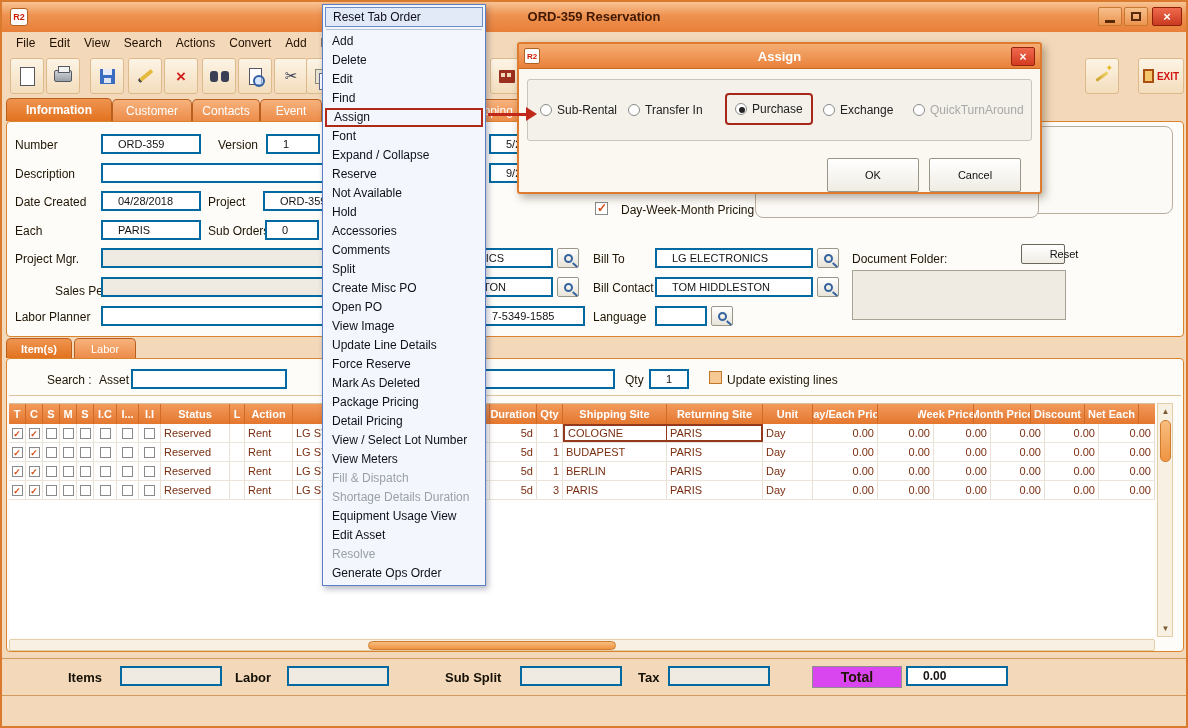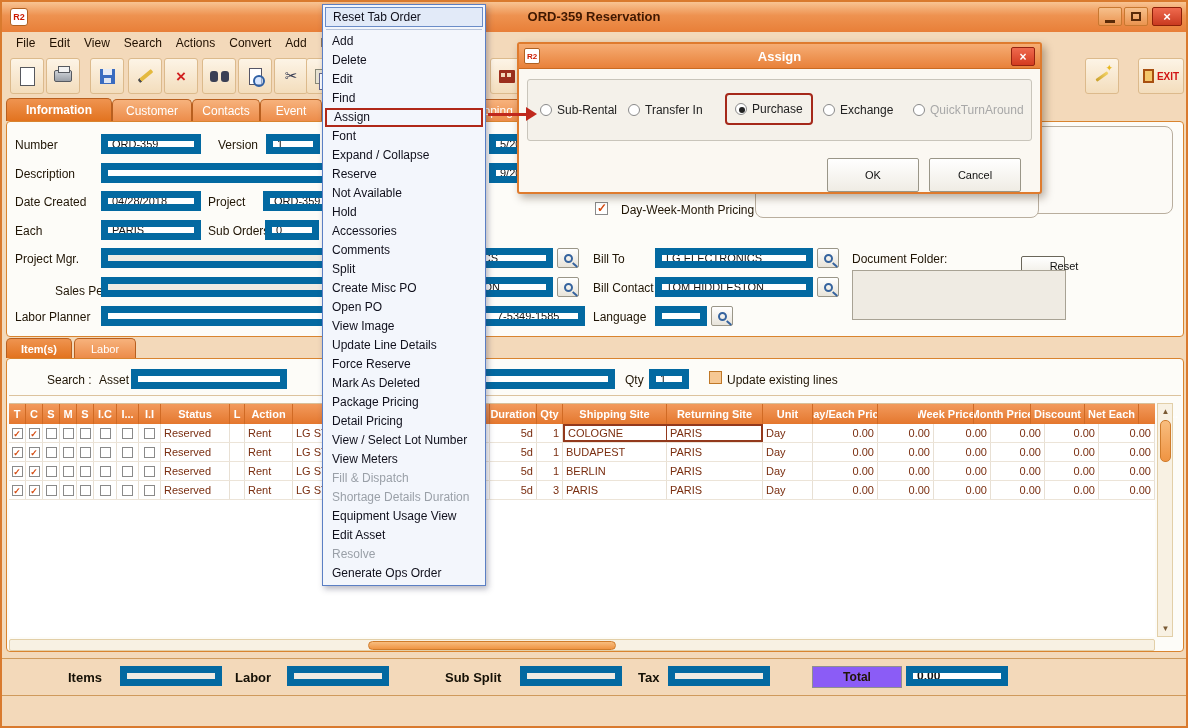--- a/index.html
+++ b/index.html
@@ -49,21 +49,21 @@
 .tabrow{position:absolute;left:0;top:96px;right:0;height:23px;}
 .tab{position:absolute;top:1px;height:22px;border:1px solid #b85f1f;border-bottom:none;border-radius:5px 5px 0 0;background:linear-gradient(#f7b27c,#ec8c4a);color:#fff;font-size:12px;display:flex;align-items:center;justify-content:center;white-space:nowrap;}
 .tab.active{background:linear-gradient(#ef9450,#e2731f);font-weight:bold;top:0;height:23px;z-index:2;}
 .subtabs{position:absolute;left:0;top:336px;right:0;height:20px;}
 .subtab{position:absolute;top:0;height:20px;border:1px solid #b85f1f;border-bottom:none;border-radius:5px 5px 0 0;background:linear-gradient(#f7b27c,#ec8c4a);color:#fff;font-size:11px;display:flex;align-items:center;justify-content:center;}
 .subtab.active{background:linear-gradient(#ef9450,#e2731f);font-weight:bold;z-index:2;}
 
 
 .panel{position:absolute;background:#fdfcf8;border:1px solid #d9842f;border-radius:4px;}
 .fld{position:absolute;font-size:12px;color:#201505;white-space:nowrap;}
-.tin{position:absolute;height:20px;border:7px solid #0369a1;background:#fff;font:11px "Liberation Sans",sans-serif;padding:0 4px;color:#141414;}
+.tin{position:absolute;height:20px;border:2px solid #0369a1;background:#fff;font:11px "Liberation Sans",sans-serif;padding:0 15px;color:#141414;}
 .tin.gray{background:#efebe3;}
 .tin.bold{font-weight:bold;font-size:12px;}
 .tin.indent{padding-left:99px;}
 .magbtn{position:absolute;width:22px;height:20px;background:linear-gradient(#ffffff,#e8e4da);border:1px solid #9a9688;border-radius:2px;display:flex;align-items:center;justify-content:center;}
 .mag{position:relative;width:9px;height:9px;border:2px solid #35639e;border-radius:50%;}
 .mag::after{content:'';position:absolute;width:6px;height:2px;background:#35639e;transform:rotate(40deg);left:6px;top:8px;}
 .ckb{position:absolute;width:13px;height:13px;background:#fff;border:1px solid #8a8a8a;}
 .ckb.checked::after{content:'✓';position:absolute;left:1px;top:-2px;color:#d4490f;font-weight:bold;font-size:12px;}
 .ckb.orange{background:#f6c894;border:1px solid #c07828;}
 .roundbox{position:absolute;border:1px solid #b9ae9e;border-radius:8px;background:#fcfaf6;}
@@ -86,21 +86,21 @@
 
 .hscroll{position:absolute;background:#f8f1e3;border:1px solid #e2cfa8;border-radius:2px;}
 .hthumb{position:absolute;left:358px;top:1px;width:248px;height:9px;background:linear-gradient(#f8bd7f,#ef9443);border:1px solid #cf7c2c;border-radius:5px;}
 .vscroll{position:absolute;background:#f8f1e3;border:1px solid #e2cfa8;}
 .varrow{position:absolute;left:1px;width:13px;height:13px;font-size:8px;color:#7a5a34;display:flex;align-items:center;justify-content:center;}
 .vthumb{position:absolute;left:2px;top:16px;width:11px;height:42px;background:linear-gradient(#f8bd7f,#ef9443);border:1px solid #cf7c2c;border-radius:5px;}
 
 
 .totalsbar{position:absolute;left:0;right:0;top:656px;height:38px;background:#f3d9ba;border-top:1px solid #cf9a5c;border-bottom:1px solid #cf9a5c;}
 .tlabel{position:absolute;font-weight:bold;font-size:13px;color:#151005;white-space:nowrap;}
-.totalbox{position:absolute;background:#8b5cf6;border:1px solid #8f8f8f;font-weight:bold;font-size:12px;display:flex;align-items:center;justify-content:center;}
+.totalbox{position:absolute;background:#d946ef;border:1px solid #8f8f8f;font-weight:bold;font-size:14px;display:flex;align-items:center;justify-content:center;}
 
 
 .ctxmenu{position:absolute;left:320px;top:2px;width:164px;background:#f3f6fc;border:1px solid #5b7fc4;box-shadow:2px 3px 6px rgba(50,50,80,.35);padding:2px;z-index:60;}
 .cm-item{height:19px;line-height:19px;padding-left:7px;font-size:12px;color:#10101c;white-space:nowrap;overflow:hidden;}
 .cm-header{background:#e2eaf8;border:1px solid #6a8cc8;height:20px;line-height:18px;}
 .cm-sep{height:1px;background:#b8c4da;margin:2px 1px;}
 .cm-red{border:2px solid #b02818;line-height:15px;}
 .cm-dis{color:#9aa0a8;}
 
 
@@ -228,21 +228,21 @@
     <input class="tin" style="left: 384px; top: 126px; width: 162px;" value="LG ELECTRONICS">
     <div class="magbtn" style="left:550px;top:126px;">
         <span class="mag"></span>
       </div>
     <span class="fld" style="left:586px;top:130px;">Bill To</span>
     <input class="tin" style="left: 648px; top: 126px; width: 158px;" value="LG ELECTRONICS">
     <div class="magbtn" style="left:810px;top:126px;">
         <span class="mag"></span>
       </div>
     <span class="fld" style="left:845px;top:130px;">Document Folder:</span>
-    <div class="btn" style="left:1014px;top:134px;width:19px;height:20px;padding-left:42px;">Reset</div>
+    <div class="btn" style="left:1014px;top:122px;width:19px;height:20px;padding-left:42px;">Reset</div>
 
     <span class="fld" style="left:8px;top:162px;margin-left:40px;">Sales Person</span>
     <input class="tin gray" style="left: 94px; top: 155px; width: 246px;" value="">
     <input class="tin" style="left: 384px; top: 155px; width: 162px;" value="TOM HIDDLESTON">
     <div class="magbtn" style="left:550px;top:155px;">
         <span class="mag"></span>
       </div>
     <span class="fld" style="left:586px;top:159px;">Bill Contact</span>
     <input class="tin" style="left: 648px; top: 155px; width: 158px;" value="TOM HIDDLESTON">
     <div class="magbtn" style="left:810px;top:155px;">

